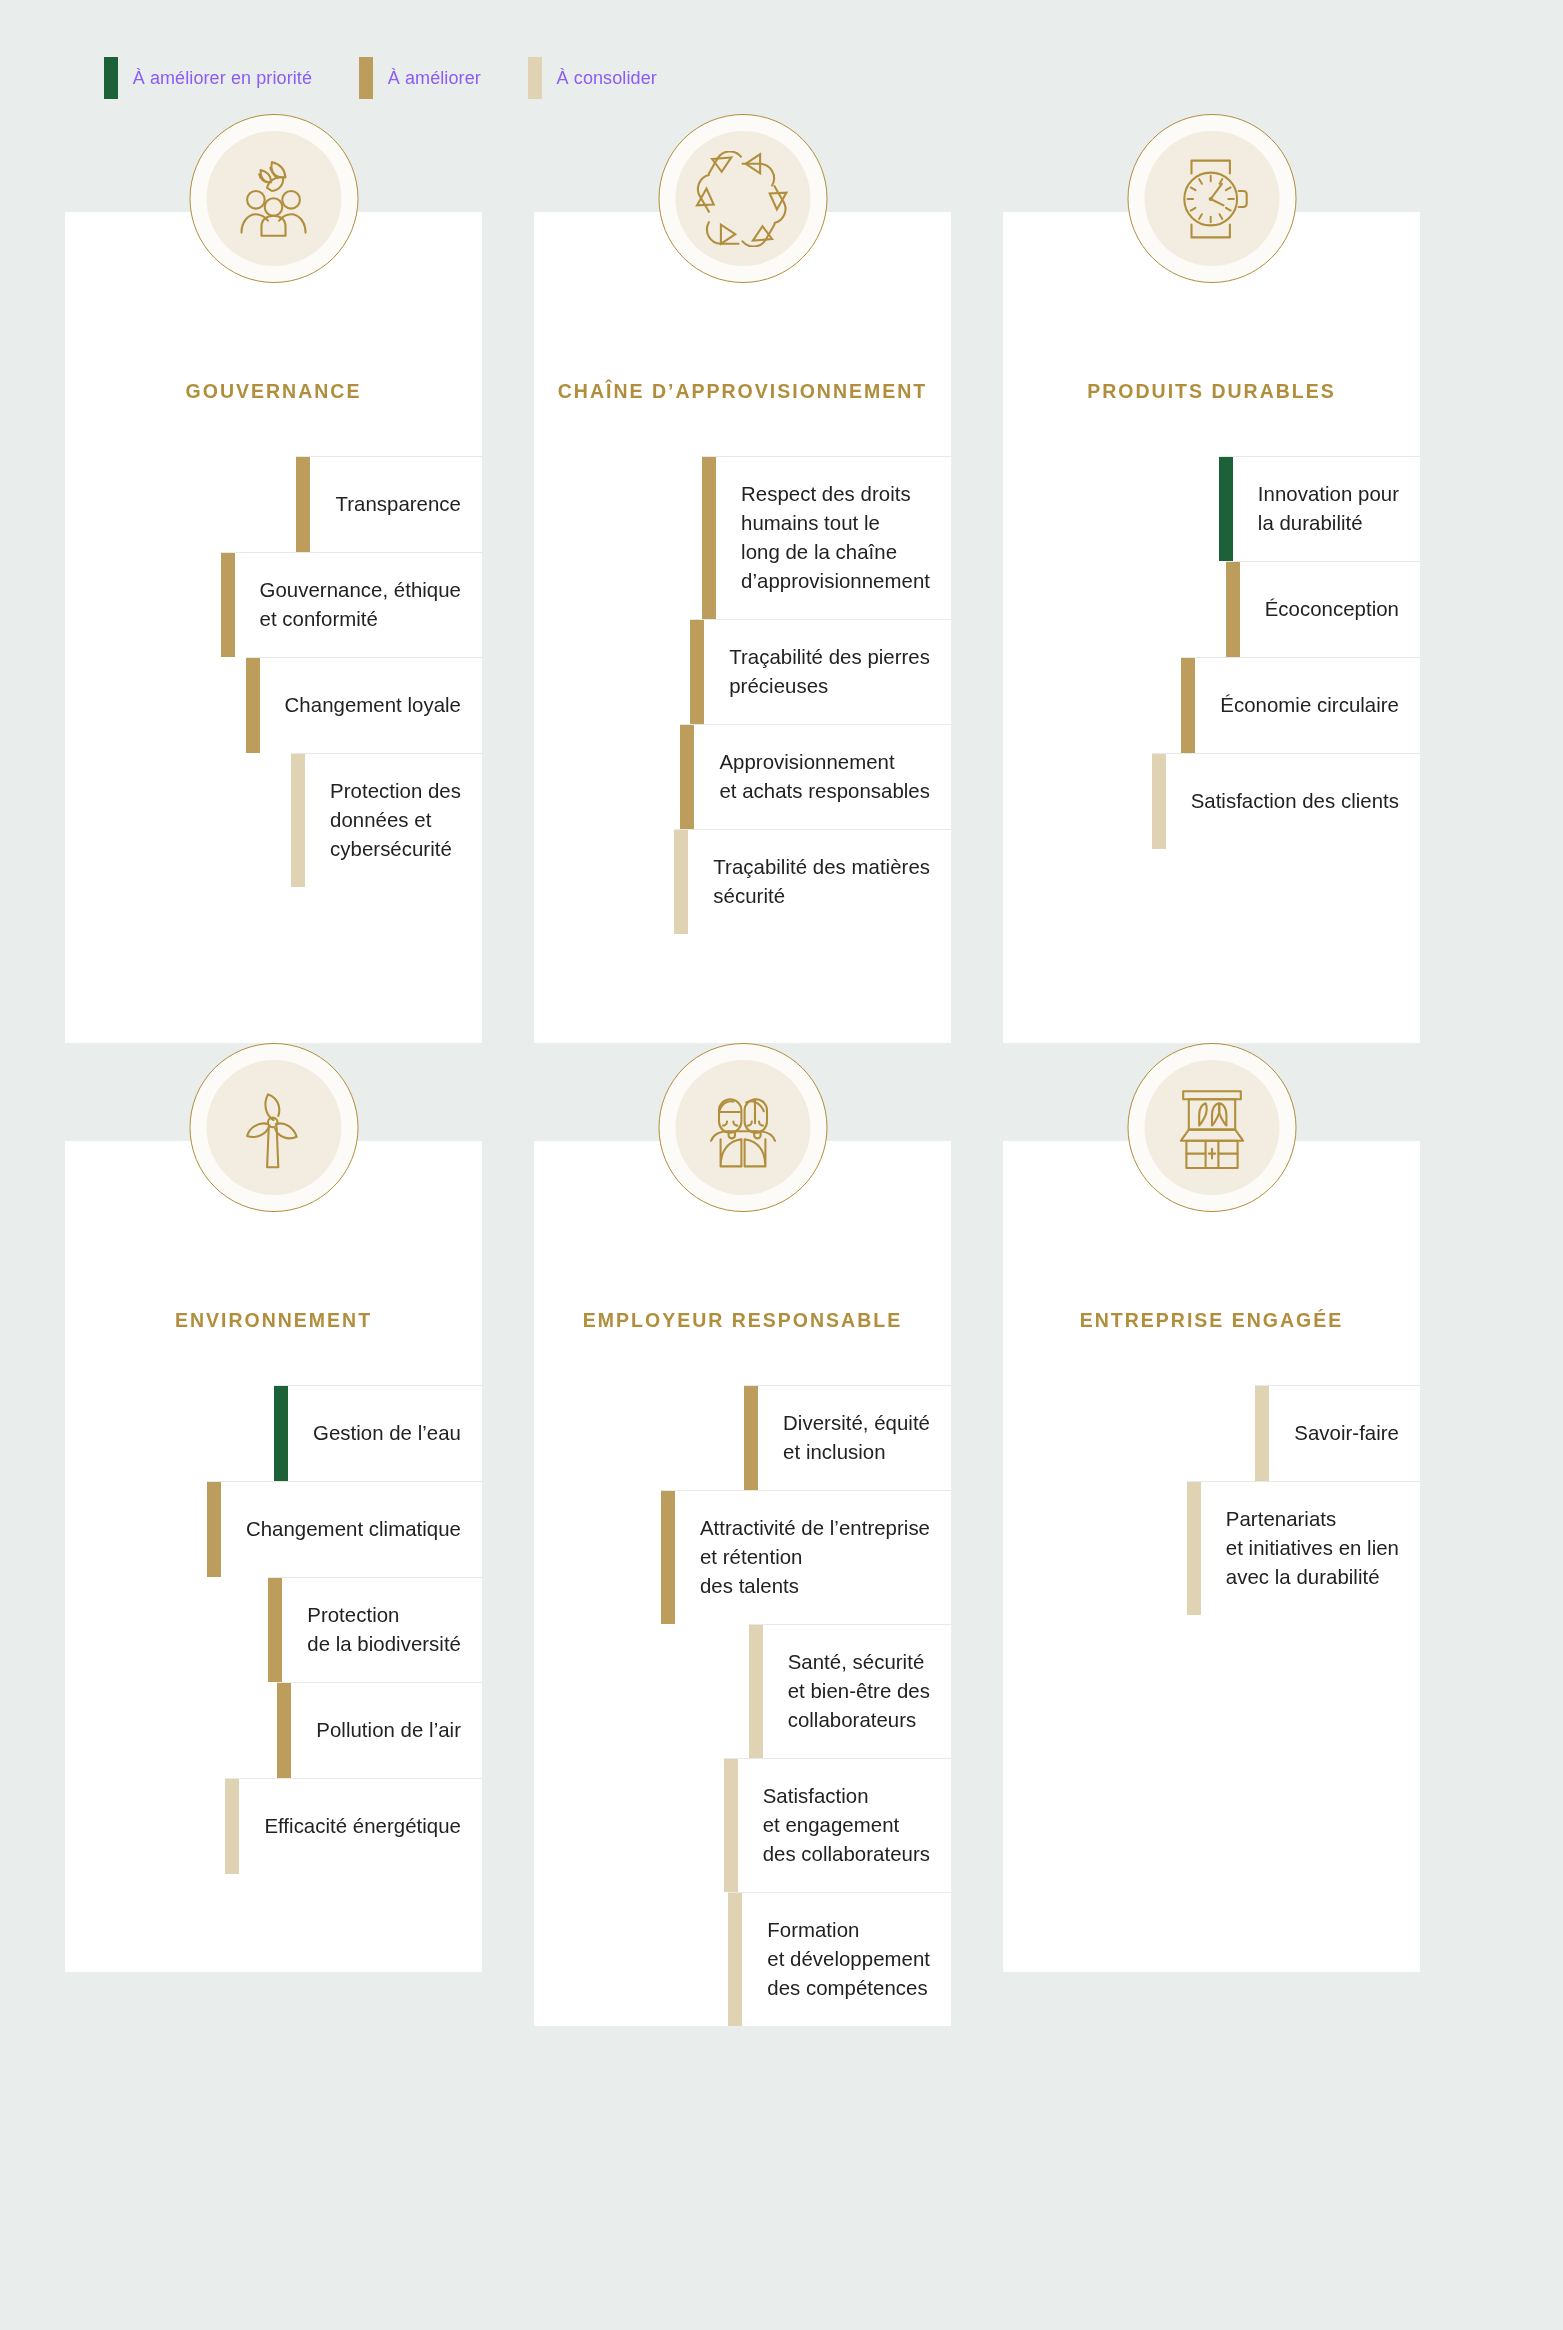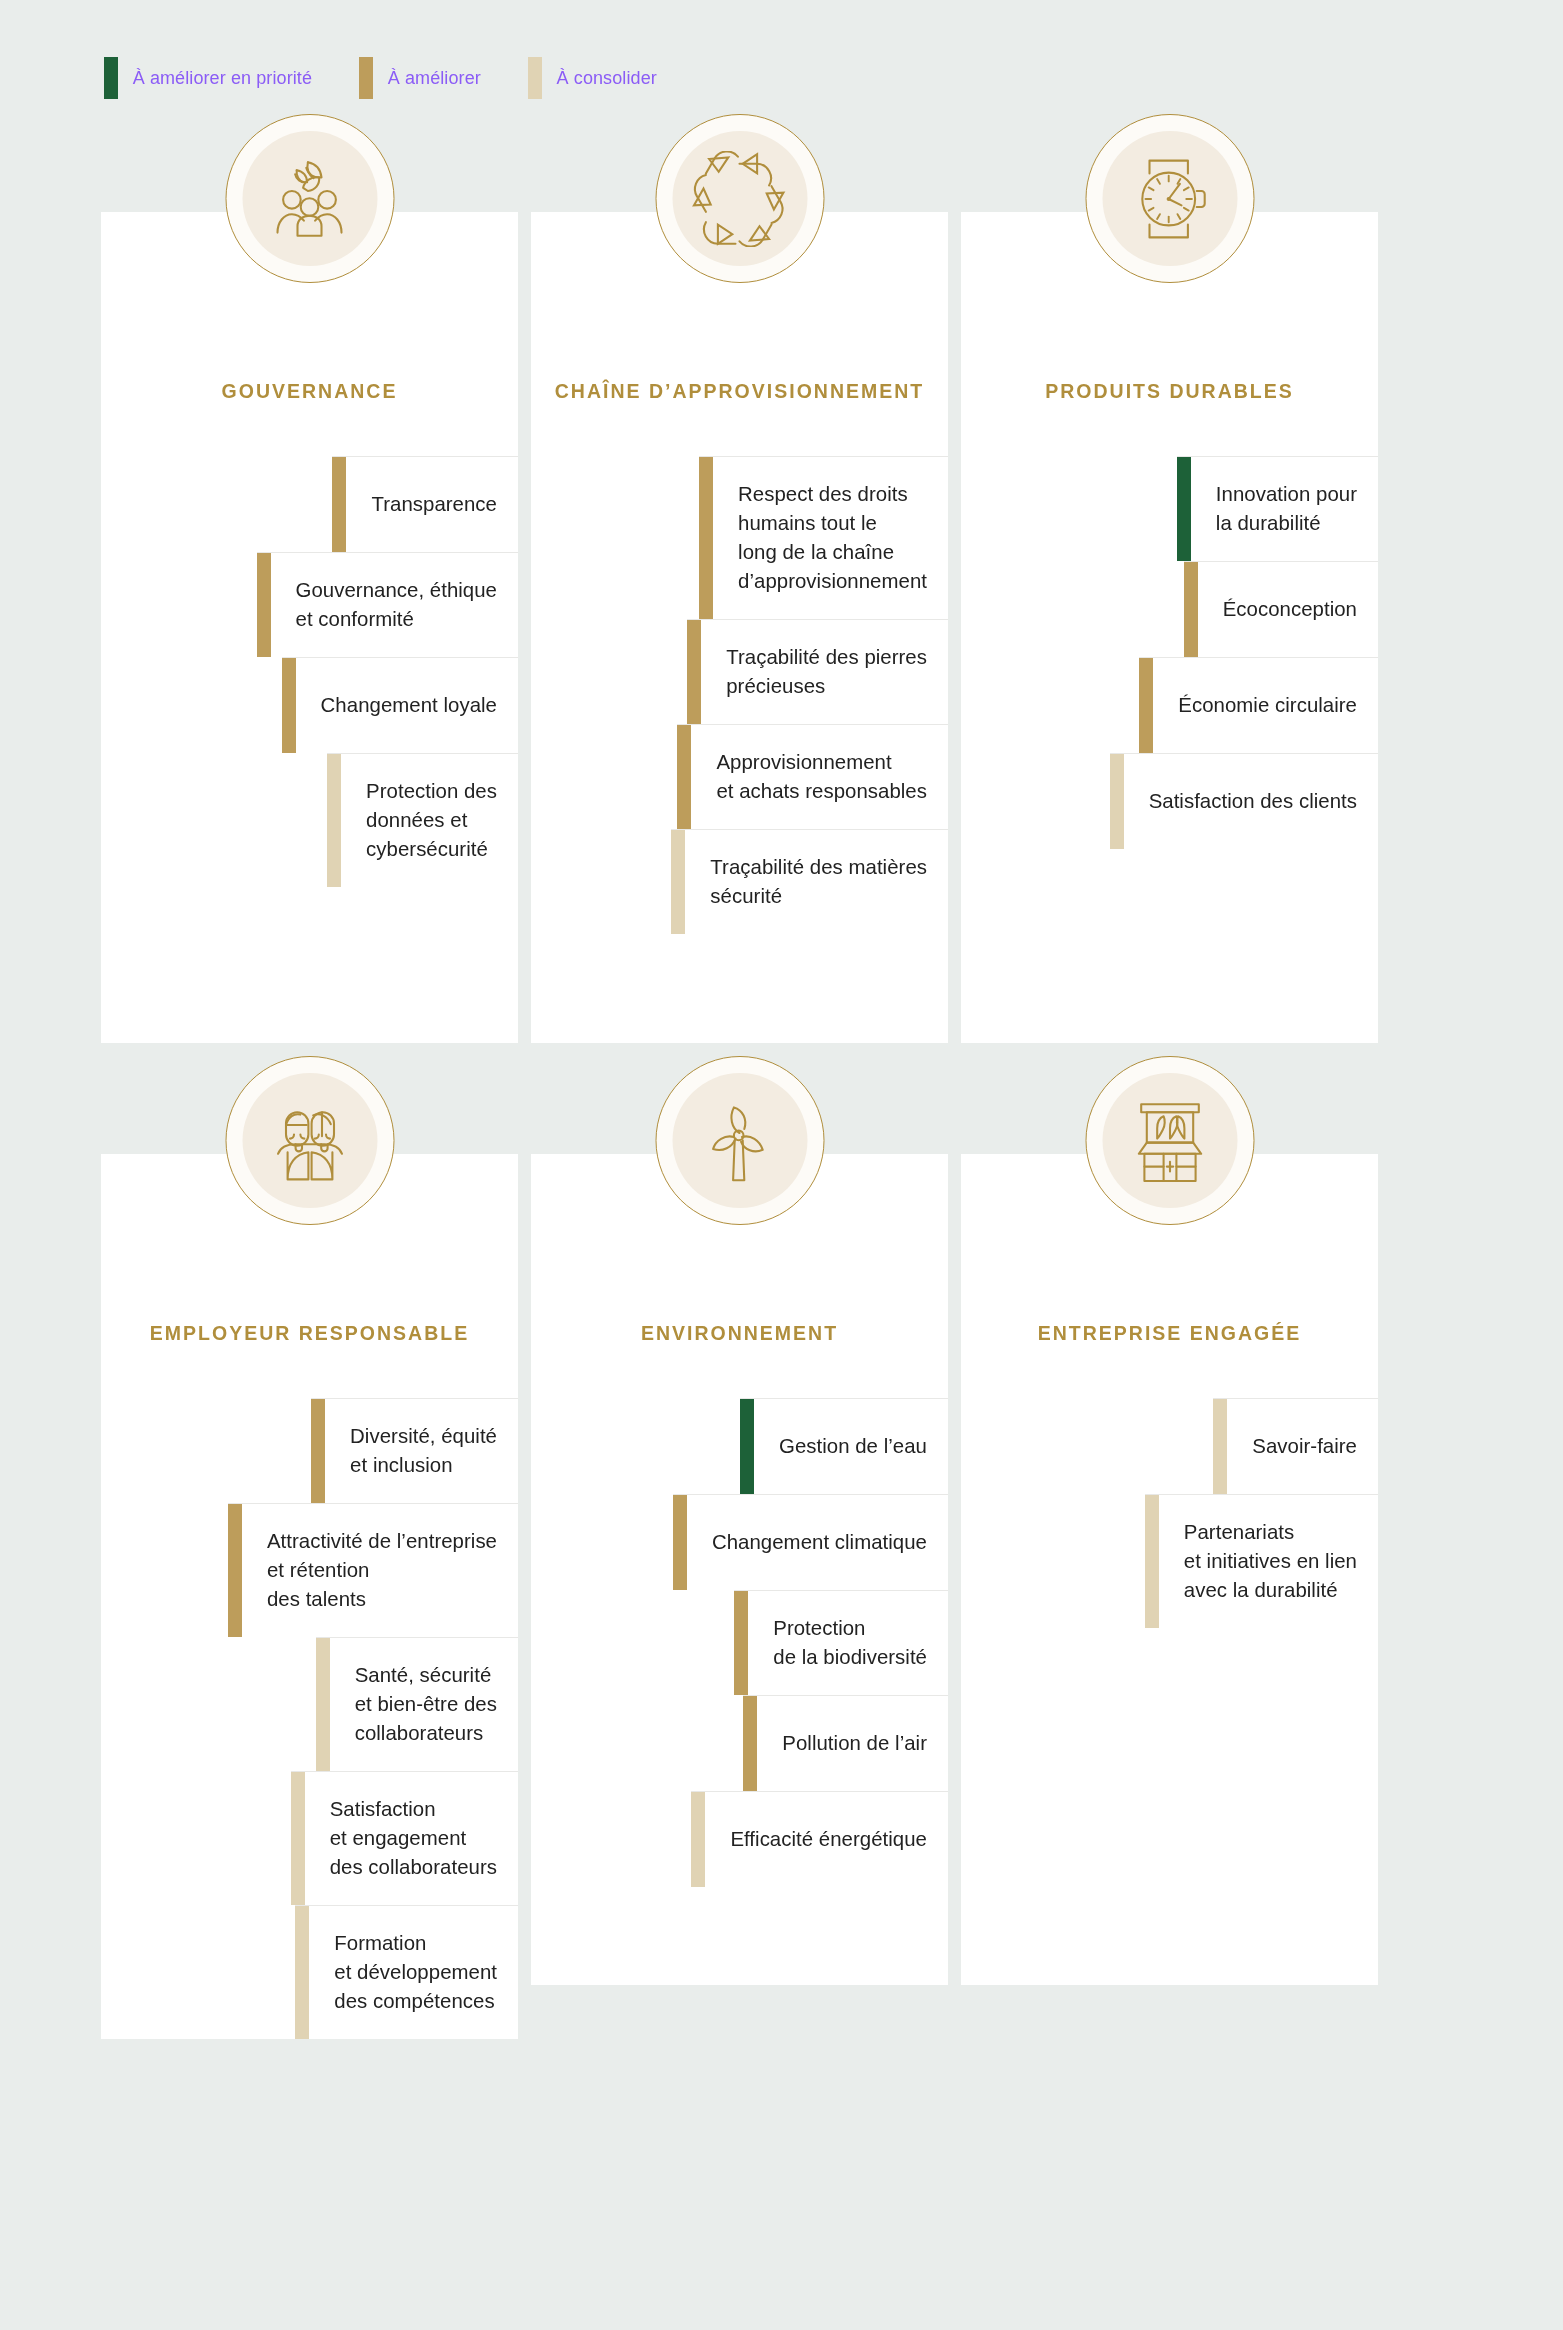--- a/index.html
+++ b/index.html
@@ -25,23 +25,22 @@
   .legend-label {
     font-size:18px; color:#8b5cf6; margin-left:14.7px; white-space:nowrap;
     letter-spacing:0.1px;
   }
 
   
   .grid {
     display:grid;
     grid-template-columns:repeat(3, 417px);
     column-gap:52px;
-    padding-left:101px;
+    padding-left:65px;
     row-gap:0px;
-    gap:13px;
   }
 
   .card { position:relative; padding-top:98px; }
 
   .card-inner {
     background:#ffffff;
     display:flex; flex-direction:column;
     min-height:831px;
   }
 
@@ -271,20 +270,60 @@
               <span class="row-text">Satisfaction des clients</span>
             </div>
             <div class="filler"></div>
           </div>
         </div>
       </div>
       <div class="card">
         <div class="card-inner">
           <div class="card-head">
             <div class="medallion">
+              <svg width="90" height="96" viewBox="0 0 110 120">
+        <path fill="none" stroke="#b08e3c" stroke-width="2.6" stroke-linecap="round" stroke-linejoin="round" d="M55 50c-10-6-13-20-7-32 11 3 17 15 13 27"></path>
+        <path fill="none" stroke="#b08e3c" stroke-width="2.6" stroke-linecap="round" stroke-linejoin="round" d="M58 55c11-3 22 4 26 16-11 5-23 0-27-10"></path>
+        <path fill="none" stroke="#b08e3c" stroke-width="2.6" stroke-linecap="round" stroke-linejoin="round" d="M50 57c-4 11-16 17-28 13 3-11 15-18 26-15"></path>
+        <circle fill="none" stroke="#b08e3c" stroke-width="2.6" stroke-linecap="round" stroke-linejoin="round" cx="54" cy="53" r="6"></circle>
+        <path fill="none" stroke="#b08e3c" stroke-width="2.6" stroke-linecap="round" stroke-linejoin="round" d="M49 59l-2 50h14l-2-50"></path>
+      </svg>
+            </div>
+            <div class="card-title">ENVIRONNEMENT</div>
+          </div>
+          <div class="list">
+            <div class="row">
+              <span class="row-bar" style="background:#1d6138"></span>
+              <span class="row-text">Gestion de l’eau</span>
+            </div>
+            <div class="row">
+              <span class="row-bar" style="background:#bd9d5b"></span>
+              <span class="row-text">Changement climatique</span>
+            </div>
+            <div class="row">
+              <span class="row-bar" style="background:#bd9d5b"></span>
+              <span class="row-text">Protection
+de la biodiversité</span>
+            </div>
+            <div class="row">
+              <span class="row-bar" style="background:#bd9d5b"></span>
+              <span class="row-text">Pollution de l’air</span>
+            </div>
+            <div class="row">
+              <span class="row-bar" style="background:#e0d3b4"></span>
+              <span class="row-text">Efficacité énergétique</span>
+            </div>
+            <div class="filler"></div>
+          </div>
+        </div>
+      </div>
+      <div class="card">
+        <div class="card-inner">
+          <div class="card-head">
+            <div class="medallion">
               <svg width="91" height="96" viewBox="0 0 112 120">
         <path fill="none" stroke="#b08e3c" stroke-width="2.6" stroke-linecap="round" stroke-linejoin="round" d="M26 38a14 14 0 0 1 28 0v14a14 14 0 0 1-28 0z"></path>
         <path fill="none" stroke="#b08e3c" stroke-width="2.6" stroke-linecap="round" stroke-linejoin="round" d="M26 40c3-10 10-15 18-13"></path>
         <path fill="none" stroke="#b08e3c" stroke-width="2.6" stroke-linecap="round" stroke-linejoin="round" d="M26 40h26"></path>
         <path fill="none" stroke="#b08e3c" stroke-width="2.6" stroke-linecap="round" stroke-linejoin="round" d="M58 38a14 14 0 0 1 28 0v14a14 14 0 0 1-28 0z"></path>
         <path fill="none" stroke="#b08e3c" stroke-width="2.6" stroke-linecap="round" stroke-linejoin="round" d="M60 28c8-4 18 1 22 11"></path>
         <path fill="none" stroke="#b08e3c" stroke-width="2.6" stroke-linecap="round" stroke-linejoin="round" d="M71 24v30"></path>
         <path fill="none" stroke="#b08e3c" stroke-width="2.6" stroke-linecap="round" stroke-linejoin="round" d="M36 52a5 5 0 0 1-5 5"></path>
         <path fill="none" stroke="#b08e3c" stroke-width="2.6" stroke-linecap="round" stroke-linejoin="round" d="M44 52a5 5 0 0 0 5 5"></path>
         <path fill="none" stroke="#b08e3c" stroke-width="2.6" stroke-linecap="round" stroke-linejoin="round" d="M67 52a5 5 0 0 1-5 5"></path>
@@ -330,60 +369,20 @@
 des compétences</span>
             </div>
             <div class="filler"></div>
           </div>
         </div>
       </div>
       <div class="card">
         <div class="card-inner">
           <div class="card-head">
             <div class="medallion">
-              <svg width="90" height="96" viewBox="0 0 110 120">
-        <path fill="none" stroke="#b08e3c" stroke-width="2.6" stroke-linecap="round" stroke-linejoin="round" d="M55 50c-10-6-13-20-7-32 11 3 17 15 13 27"></path>
-        <path fill="none" stroke="#b08e3c" stroke-width="2.6" stroke-linecap="round" stroke-linejoin="round" d="M58 55c11-3 22 4 26 16-11 5-23 0-27-10"></path>
-        <path fill="none" stroke="#b08e3c" stroke-width="2.6" stroke-linecap="round" stroke-linejoin="round" d="M50 57c-4 11-16 17-28 13 3-11 15-18 26-15"></path>
-        <circle fill="none" stroke="#b08e3c" stroke-width="2.6" stroke-linecap="round" stroke-linejoin="round" cx="54" cy="53" r="6"></circle>
-        <path fill="none" stroke="#b08e3c" stroke-width="2.6" stroke-linecap="round" stroke-linejoin="round" d="M49 59l-2 50h14l-2-50"></path>
-      </svg>
-            </div>
-            <div class="card-title">ENVIRONNEMENT</div>
-          </div>
-          <div class="list">
-            <div class="row">
-              <span class="row-bar" style="background:#1d6138"></span>
-              <span class="row-text">Gestion de l’eau</span>
-            </div>
-            <div class="row">
-              <span class="row-bar" style="background:#bd9d5b"></span>
-              <span class="row-text">Changement climatique</span>
-            </div>
-            <div class="row">
-              <span class="row-bar" style="background:#bd9d5b"></span>
-              <span class="row-text">Protection
-de la biodiversité</span>
-            </div>
-            <div class="row">
-              <span class="row-bar" style="background:#bd9d5b"></span>
-              <span class="row-text">Pollution de l’air</span>
-            </div>
-            <div class="row">
-              <span class="row-bar" style="background:#e0d3b4"></span>
-              <span class="row-text">Efficacité énergétique</span>
-            </div>
-            <div class="filler"></div>
-          </div>
-        </div>
-      </div>
-      <div class="card">
-        <div class="card-inner">
-          <div class="card-head">
-            <div class="medallion">
               <svg width="91" height="96" viewBox="0 0 112 120">
         <rect fill="none" stroke="#b08e3c" stroke-width="2.6" stroke-linecap="round" stroke-linejoin="round" x="20" y="14" width="72" height="10"></rect>
         <rect fill="none" stroke="#b08e3c" stroke-width="2.6" stroke-linecap="round" stroke-linejoin="round" x="27" y="24" width="58" height="38"></rect>
         <path fill="none" stroke="#b08e3c" stroke-width="2.6" stroke-linecap="round" stroke-linejoin="round" d="M40 57V44c0-8 3-13 8-15 2 4 2 12-1 17-2 4-4 8-7 11z"></path>
         <path fill="none" stroke="#b08e3c" stroke-width="2.6" stroke-linecap="round" stroke-linejoin="round" d="M56 57V44c0-8 3-13 8-15 2 4 2 12-1 17-2 4-4 8-7 11z"></path>
         <path fill="none" stroke="#b08e3c" stroke-width="2.6" stroke-linecap="round" stroke-linejoin="round" d="M71 57V44c0-8-3-13-8-15-2 4-2 12 1 17 2 4 4 8 7 11z" transform="translate(3,0)"></path>
         <path fill="none" stroke="#b08e3c" stroke-width="2.6" stroke-linecap="round" stroke-linejoin="round" d="M27 62h58l10 14H17z"></path>
         <rect fill="none" stroke="#b08e3c" stroke-width="2.6" stroke-linecap="round" stroke-linejoin="round" x="24" y="76" width="64" height="34"></rect>
         <path fill="none" stroke="#b08e3c" stroke-width="2.6" stroke-linecap="round" stroke-linejoin="round" d="M48 76v34"></path>
         <path fill="none" stroke="#b08e3c" stroke-width="2.6" stroke-linecap="round" stroke-linejoin="round" d="M64 76v34"></path>

